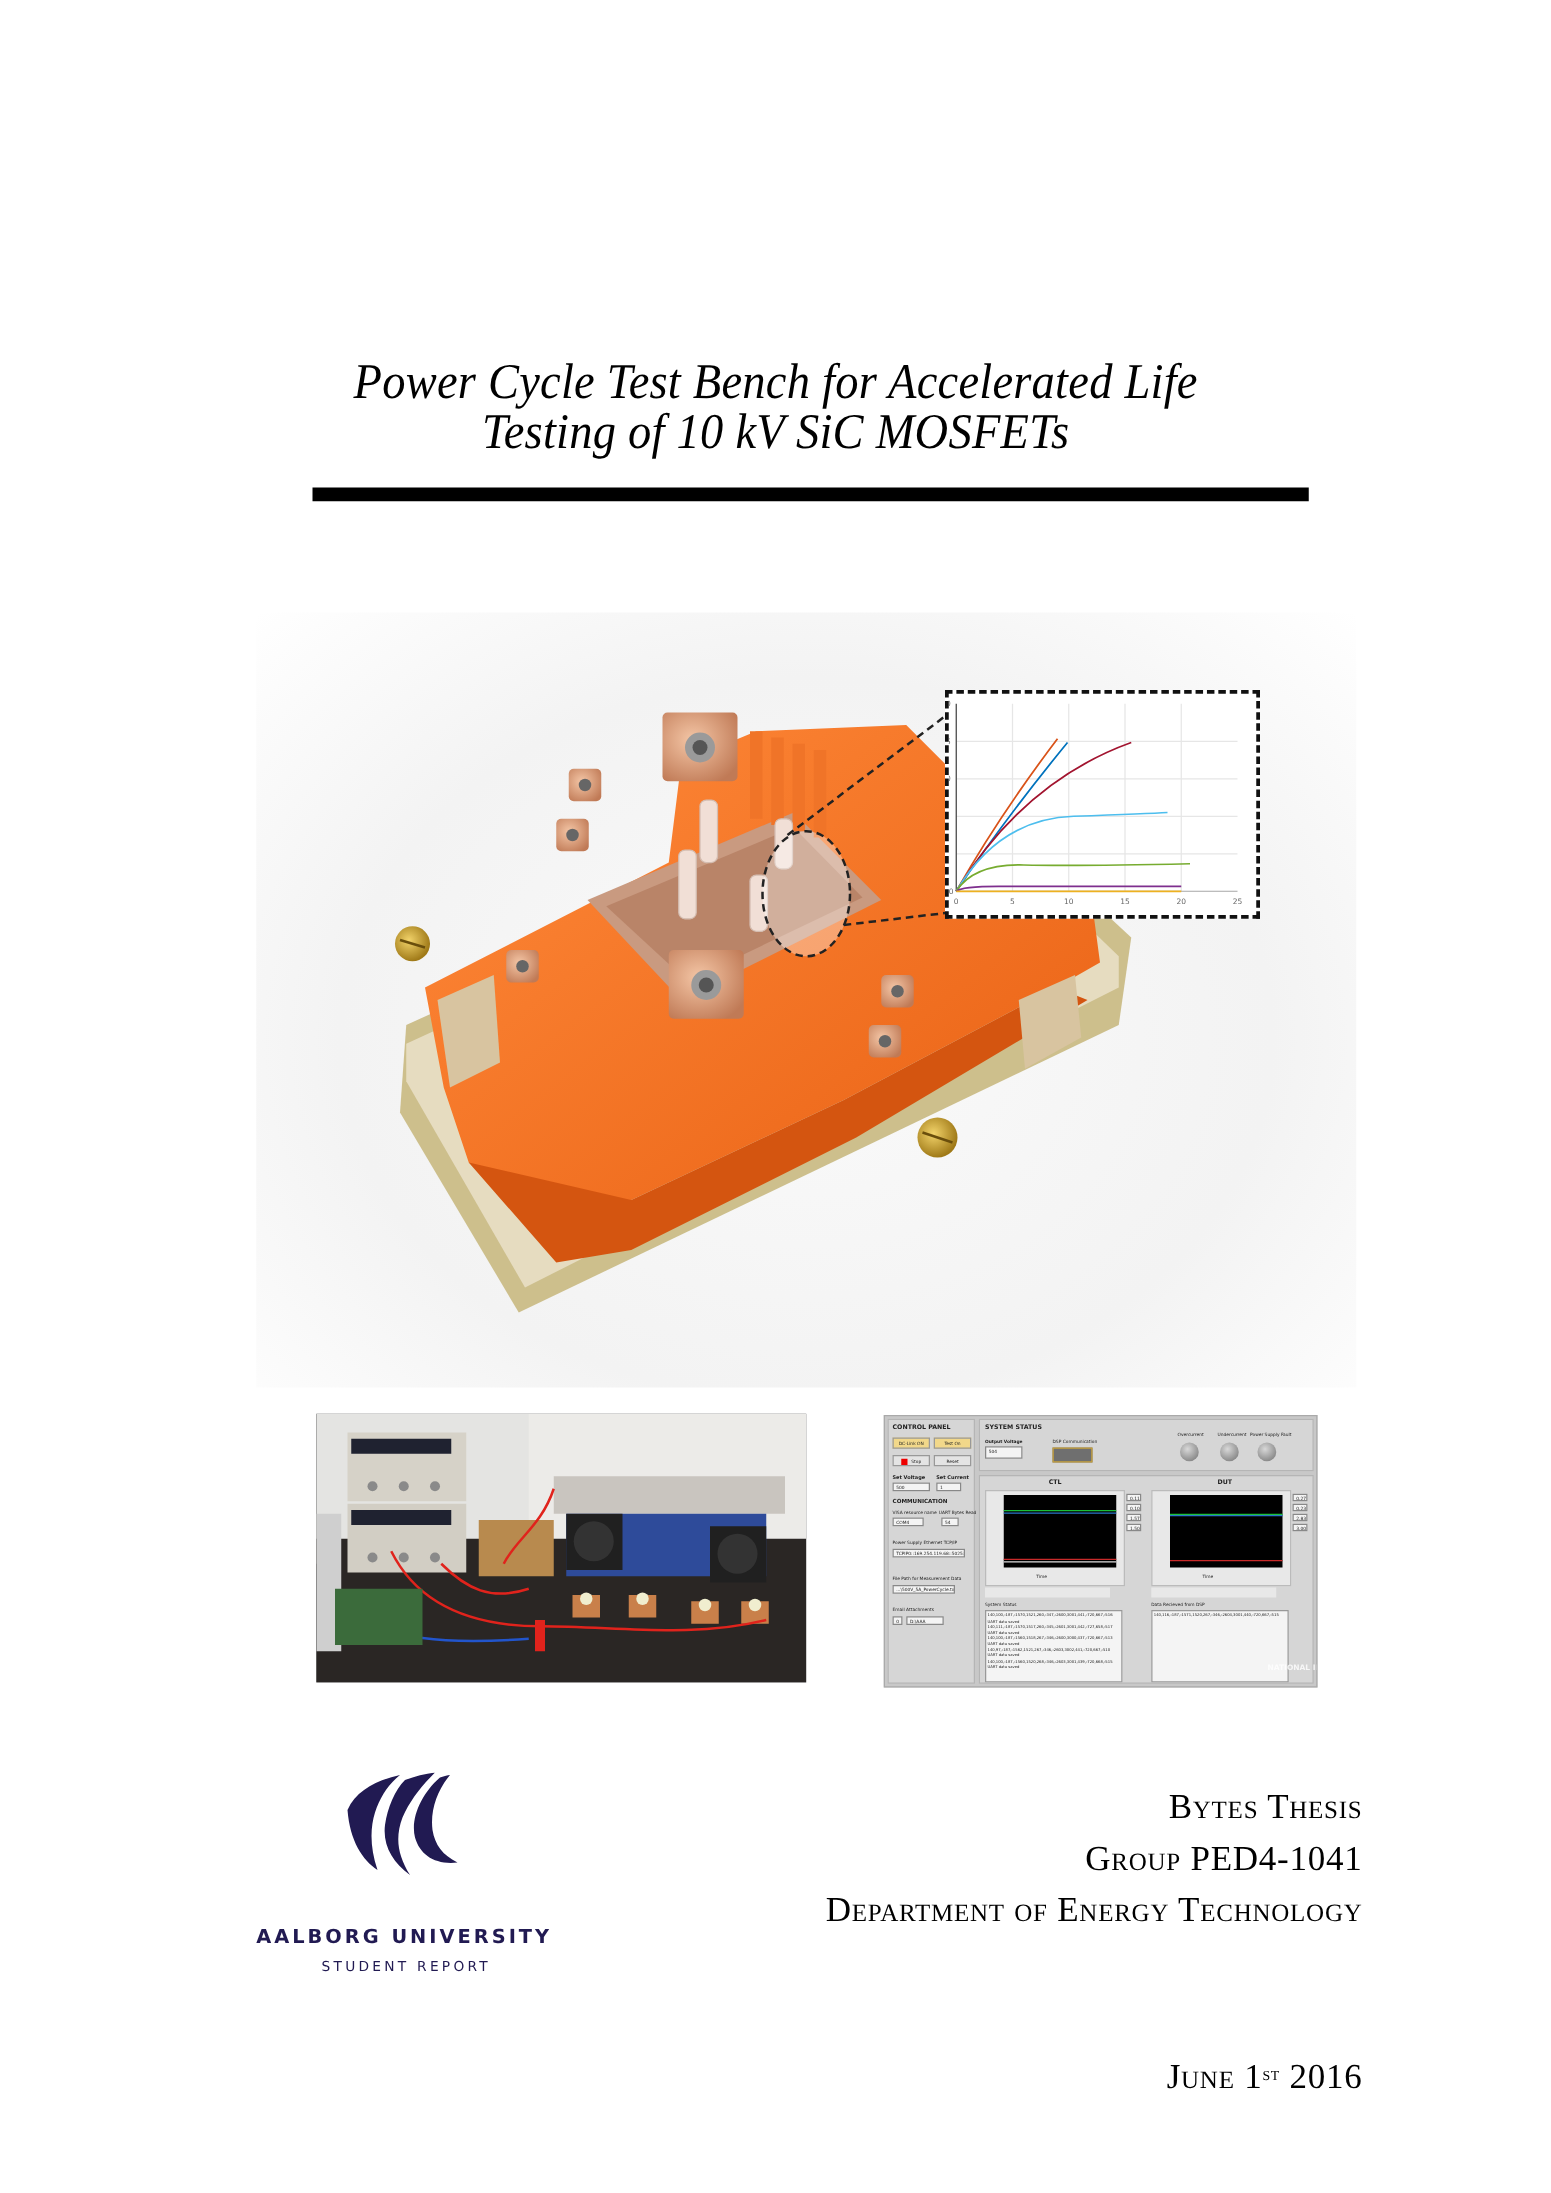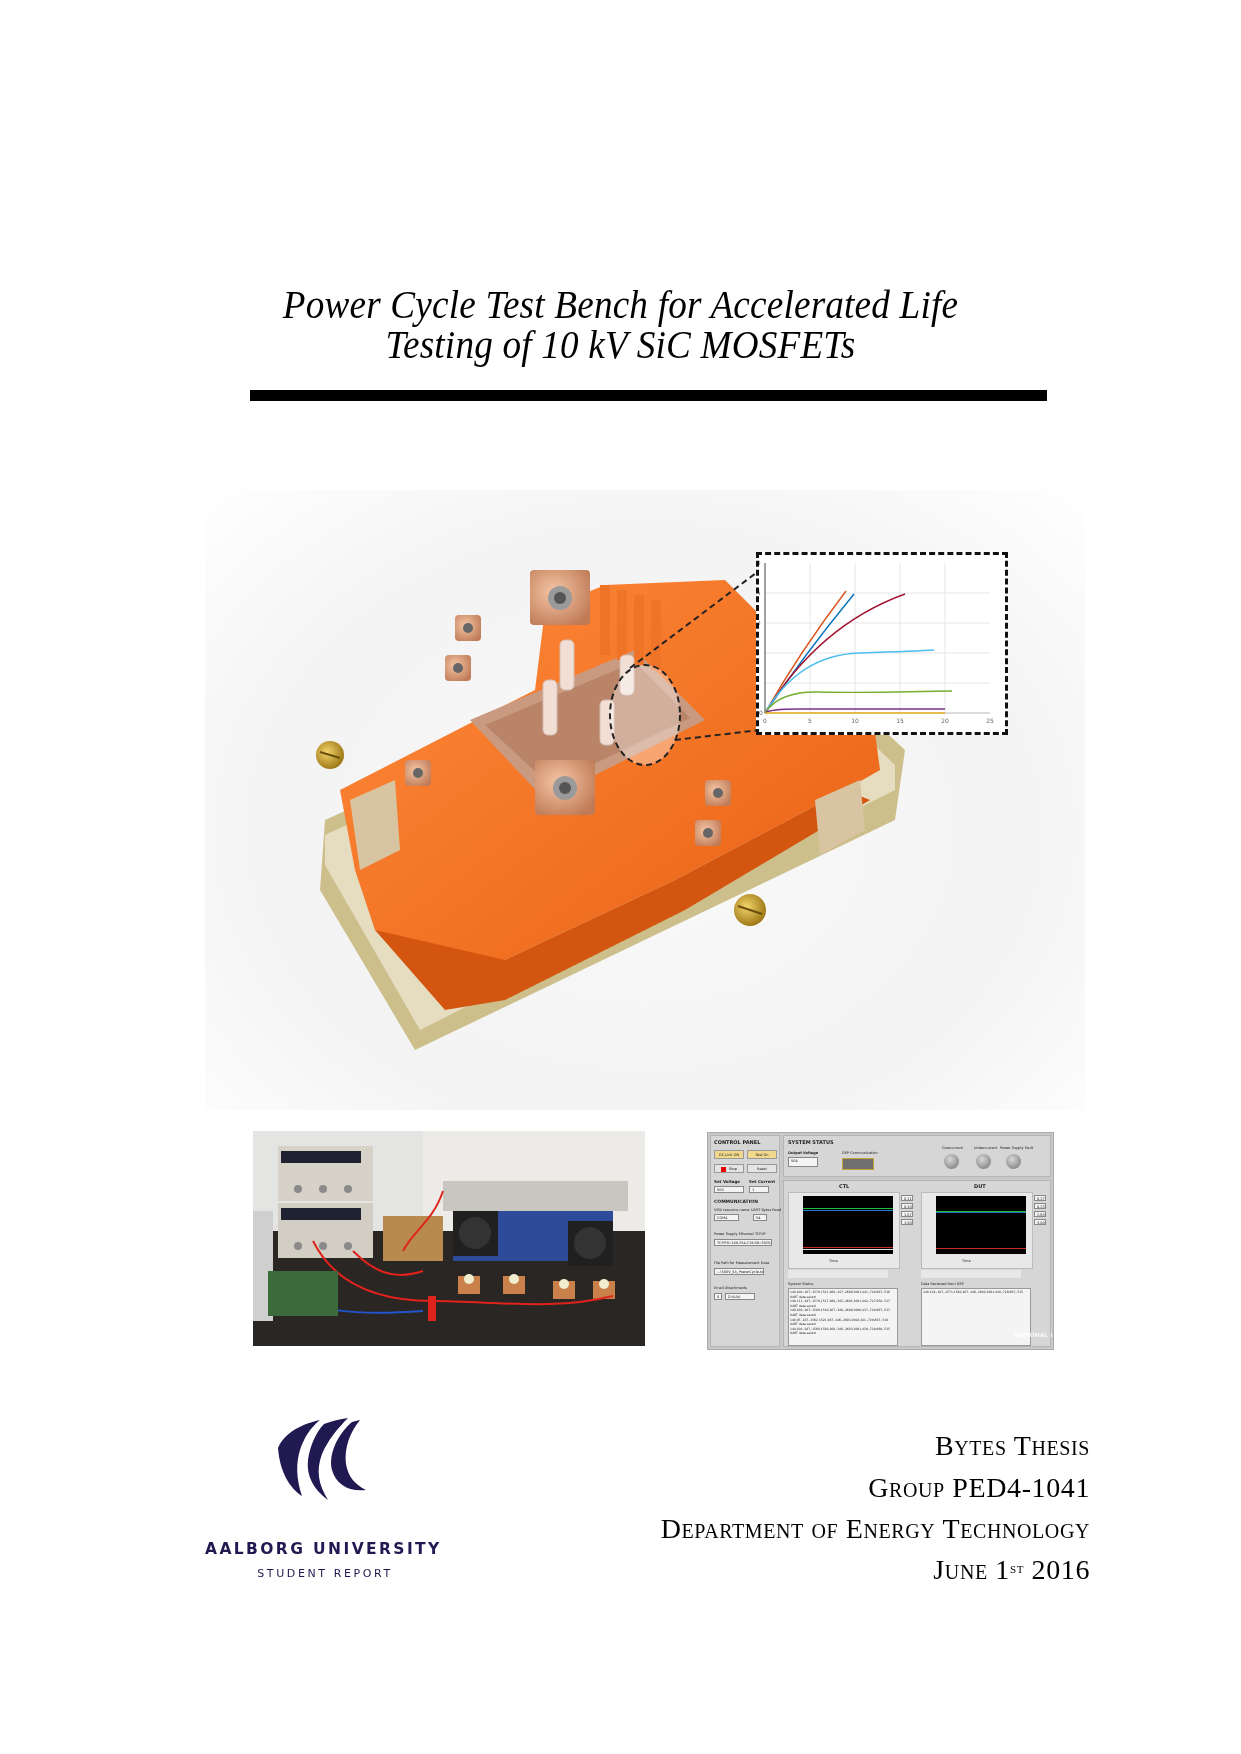--- a/index.html
+++ b/index.html
@@ -298,13 +298,13 @@
     <path d="M54,6 C62,3 70,1 78,0 C68,10 58,22 52,36 C46,52 48,66 58,82 C44,72 36,58 38,42 C40,28 46,14 54,6 Z" fill="#211a52"></path>
     <path d="M82,4 C86,3 88,2 90,2 C80,14 74,30 76,46 C78,58 84,66 96,72 C78,74 66,66 62,52 C58,36 68,16 82,4 Z" fill="#211a52"></path>
   </svg>
 </div>
 <div class="abs logo-text1">AALBORG UNIVERSITY</div>
 <div class="abs logo-text2">STUDENT REPORT</div>
 
 <div class="abs meta" style="top:1431px;">Bytes Thesis</div>
 <div class="abs meta" style="top:1473px;text-align:right;">Group PED4-1041</div>
 <div class="abs meta" style="top:1514px;">Department of Energy Technology</div>
-<div class="abs meta" style="top:1555px;"><span>June 1</span><sup>st</sup><span> 2016</span></div>
+<div class="abs meta" style="top:1647px;"><span>June 1</span><sup>st</sup><span> 2016</span></div>
 
 </body></html>

